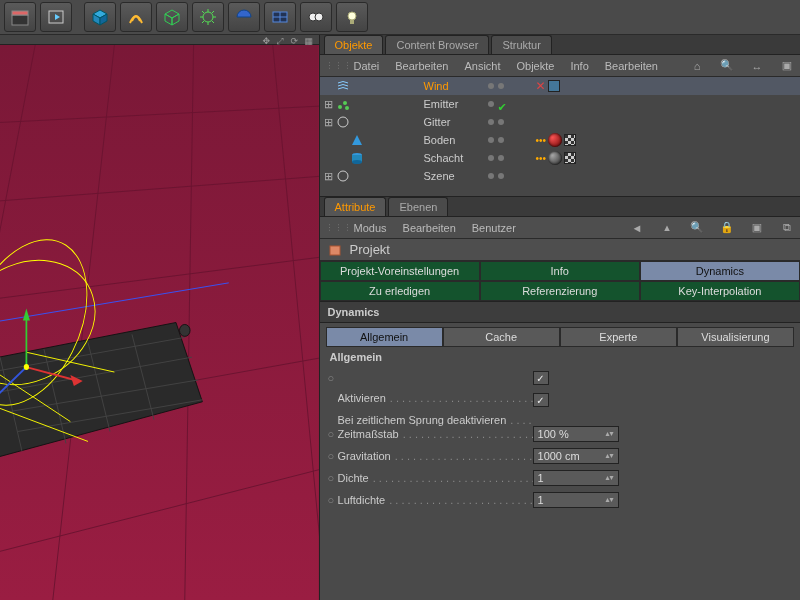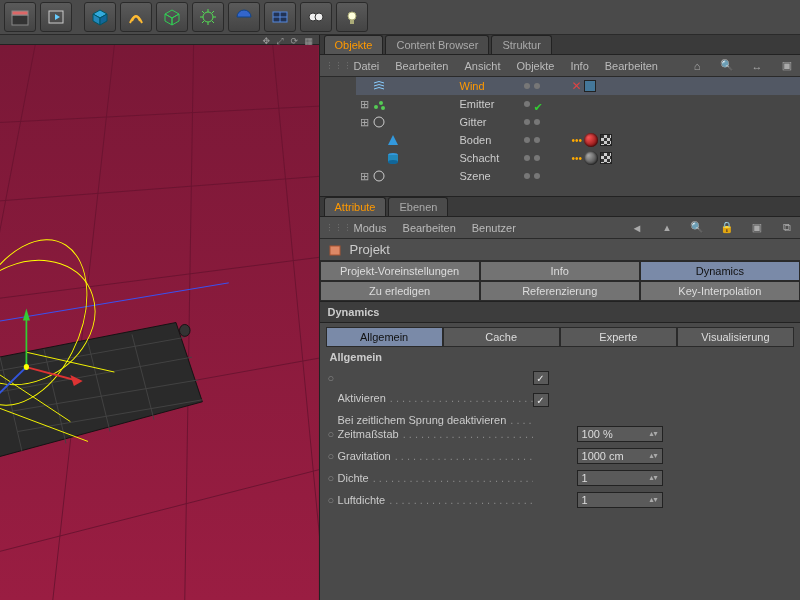--- a/index.html
+++ b/index.html
@@ -29,58 +29,58 @@
   .panel-tabs { height:20px; background:#3a3a3a; display:flex; align-items:flex-end; border-bottom:1px solid #222; padding-left:4px; }
   .panel-tab { padding:3px 10px 3px 10px; font-size:11px; color:#aaa; border:1px solid #222; border-bottom:none; background:#4a4a4a; margin-right:2px; border-top-left-radius:3px; border-top-right-radius:3px; cursor:pointer; }
   .panel-tab.active { background:#555; color:#f90; }
 
   .panel-menu { height:22px; display:flex; align-items:center; padding:0 6px; gap:16px; font-size:11px; color:#bbb; background:#4e4e4e; border-bottom:1px solid #2a2a2a; }
   .panel-menu .spacer { flex:1; }
   .mini-icon { width:14px; height:14px; display:inline-flex; align-items:center; justify-content:center; color:#aaa; }
   .drag-dots { display:inline-block; width:12px; color:#777; letter-spacing:1px; font-size:8px; }
 
   
-  .om-body { flex:0 0 120px; background:#464646; overflow:hidden; border-bottom:1px solid #222;padding-left:36px; }
+  .om-body { flex:0 0 120px; background:#464646; overflow:hidden; border-bottom:1px solid #222; }
   .om-row { display:flex; align-items:center; height:18px; padding-left:4px; font-size:11px; color:#ccc; }
   .om-row.sel { background:#525864; color:#f90; }
   .om-tree { display:flex; align-items:center; width:100px; gap:2px; }
   .tw { width:10px; text-align:center; color:#aaa; }
   .oi { width:14px; height:14px; display:inline-flex; align-items:center; justify-content:center; }
   .om-name { flex: 0 0 64px; }
   .om-vis { width:40px; display:flex; align-items:center; gap:4px; }
   .vdot { width:6px; height:6px; border-radius:50%; background:#777; }
   .vdot.g { background:#3c3; }
   .om-tags { flex:1; display:flex; align-items:center; gap:2px; padding-left:8px; }
   .tag-dot { width:14px; height:14px; border-radius:50%; box-shadow: inset 0 0 3px #000; }
   .tag-sq { width:12px; height:12px; background:repeating-conic-gradient(#ccc 0 25%, #333 0 50%); background-size:6px 6px; border:1px solid #222; }
 
   
   .attr-panel { flex:1; display:flex; flex-direction:column; background:#4a4a4a; min-height:0; }
   .attr-head { height:22px; display:flex; align-items:center; padding:0 8px; gap:8px; background:#4e4e4e; border-bottom:1px solid #2a2a2a; font-size:13px; }
   .attr-head .proj-icon { width:14px; height:14px; }
   .btn-grid { display:grid; grid-template-columns: repeat(3, 1fr); }
   .btn-grid2 { display:grid; grid-template-columns: repeat(3, 1fr); }
-  .grid-btn { border:1px solid #2a2a2a; background:#737373; text-align:center; padding:3px 2px; font-size:11px; color:#ddd; cursor:pointer; }
+  .grid-btn { border:1px solid #2a2a2a; background:#14532d; text-align:center; padding:3px 2px; font-size:11px; color:#ddd; cursor:pointer; }
   .grid-btn.sel { background:#7a8aa8; color:#111; }
   .hdr-strip { background:#3d3d3d; color:#ccc; font-size:11px; font-weight:bold; padding:4px 8px; border-top:1px solid #222; border-bottom:1px solid #222; }
 
   .sub-tabs { display:flex; padding:4px 6px 0 6px; gap:0; }
   .sub-tab { flex:1; text-align:center; font-size:11px; padding:3px 0; border:1px solid #2a2a2a; background:#595959; cursor:pointer; color:#ddd; }
   .sub-tab.sel { background:#7a8aa8; color:#111; }
 
   .group-label { font-size:11px; font-weight:bold; color:#ccc; padding:4px 10px; }
   .prop-list { padding:2px 8px 8px 8px; display:flex; flex-direction:column; gap:4px; }
   .prop-row { display:flex; align-items:center; height:18px; font-size:11px; color:#ccc; }
   .pr-bullet { width:10px; color:#888; }
   .pr-label { position:relative; overflow:hidden; white-space:nowrap; }
   .pr-label::after { content:" . . . . . . . . . . . . . . . . . . . . . . . . . . . . . . . . . . . . . . . . . . . ."; position:absolute; color:#888; padding-left:4px; }
   .pr-label.w1 { width:195px;margin-top:40px; }
   .pr-label.w2 { width:195px; }
   .pr-check { width:16px; height:14px; border:1px solid #222; background:#5a5a5a; display:inline-flex; align-items:center; justify-content:center; font-size:10px; color:#eee; }
-  .pr-field { width:86px; height:16px; background:#5a5a5a; border:1px solid #222; display:flex; align-items:center; padding:0 4px; justify-content:space-between; color:#ddd;margin-left:44px; }
+  .pr-field { width:86px; height:16px; background:#5a5a5a; border:1px solid #222; display:flex; align-items:center; padding:0 4px; justify-content:space-between; color:#ddd; }
   .spin { color:#aaa; font-size:8px; line-height:6px; display:flex; flex-direction:column; }
 
   .menu-item { cursor:pointer; }
 </style>
 </head>
 <body>
 
 <div class="root">
 
   <div class="top-toolbar">

